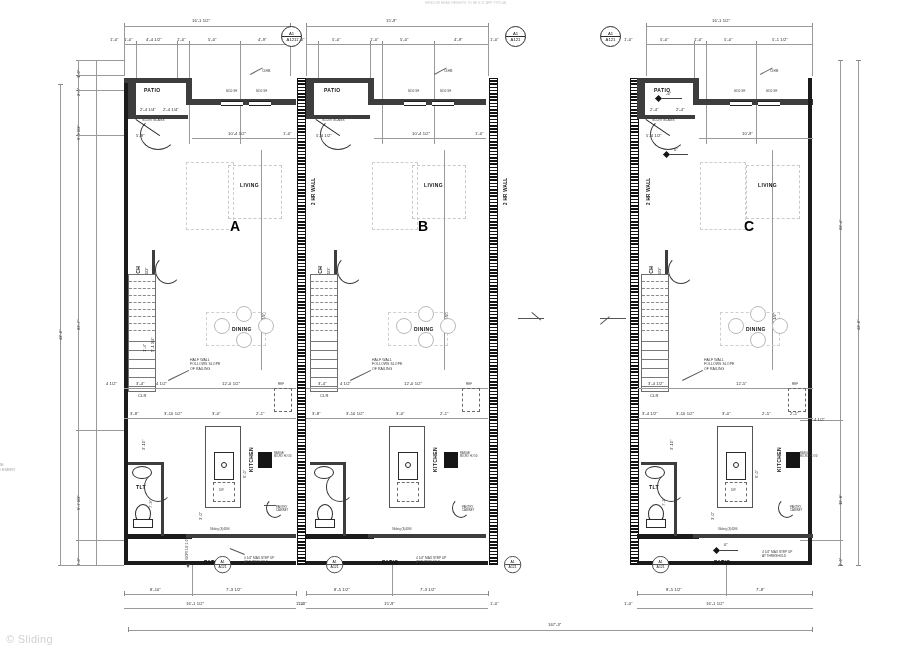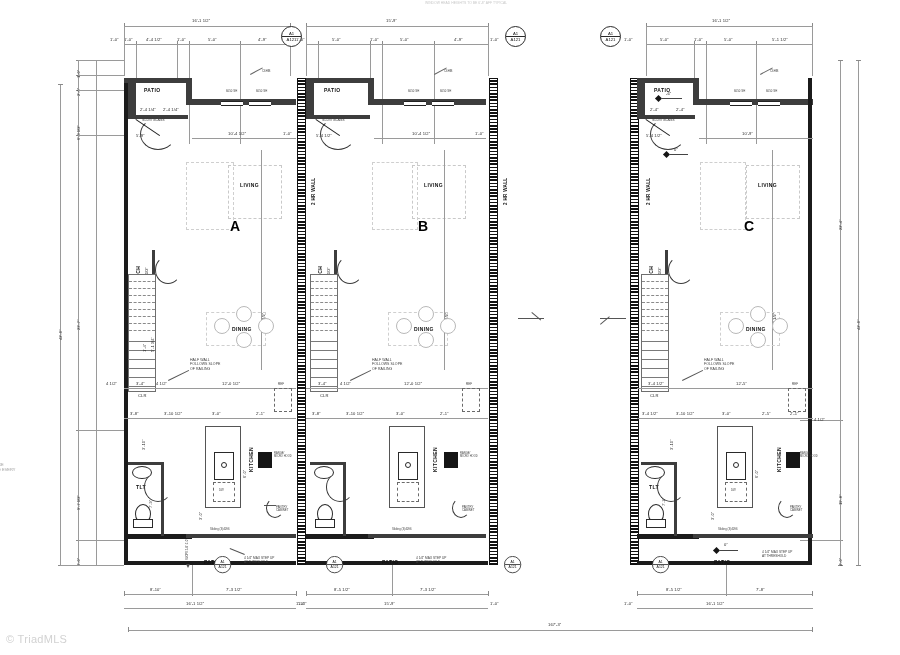--- a/index.html
+++ b/index.html
@@ -653,15 +653,15 @@
     <div class="dim" style="left:756px;top:588px;">7'-8"</div>
     <div class="dim" style="left:706px;top:602px;">16'-1 1/2"</div>
     <div class="dim" style="left:624px;top:602px;">1'-0"</div>
   </div>
 
   <div class="hthin" style="left:128px;top:630px;width:684px;"></div>
   <div class="tick" style="left:128px;top:627px;"></div>
   <div class="tick" style="left:812px;top:627px;"></div>
   <div class="dim" style="left:548px;top:623px;">167'-3"</div>
 
-  <div class="watermark">© TriadMLS</div>
+  <div class="watermark">© Sliding</div>
 
 </div>
 
 </body></html>

